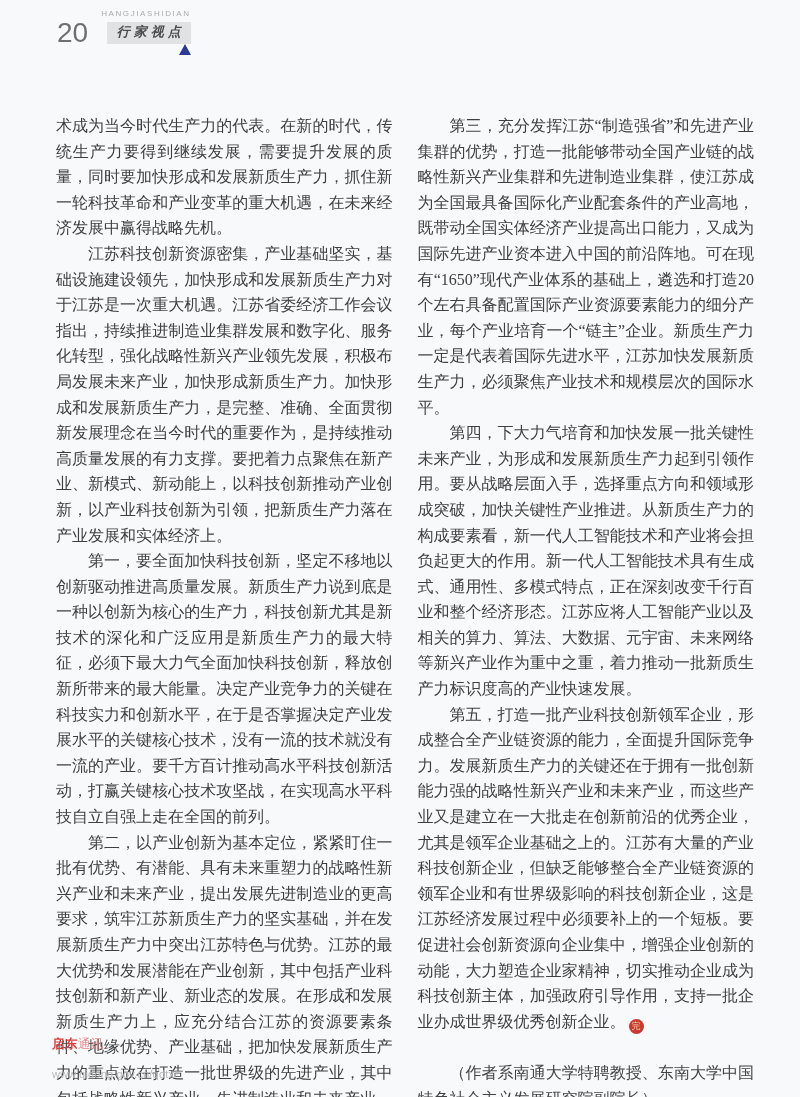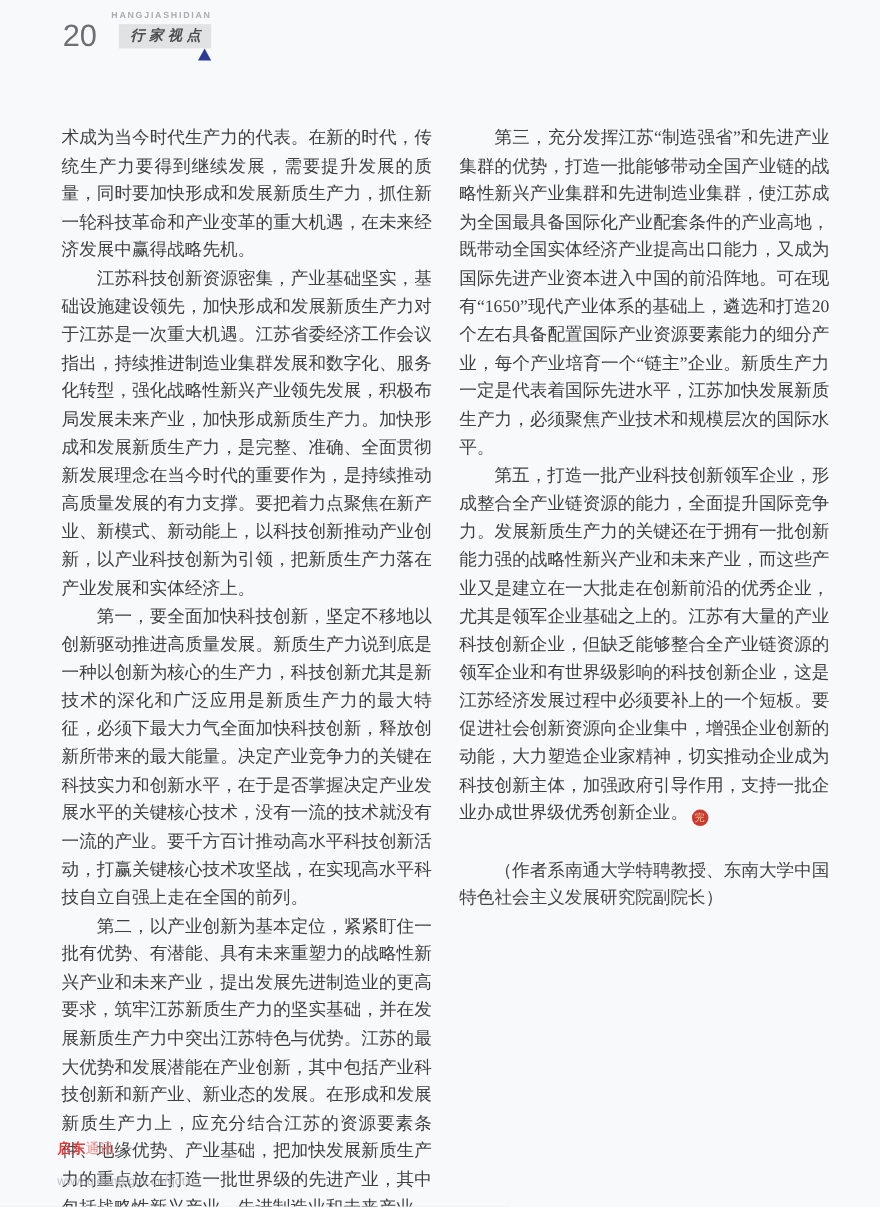--- a/index.html
+++ b/index.html
@@ -10,21 +10,21 @@
   }
   
   .hdr{position:absolute;top:10px;left:57px;display:flex;align-items:flex-start;}
   .page-num{
     font-family:"Liberation Sans","DejaVu Sans",sans-serif;
     font-size:28px;color:#6d6f72;line-height:1;margin-top:9px;font-weight:400;
   }
   .sect{margin-left:10px;}
   .pinyin{
     font-family:"Liberation Sans","DejaVu Sans",sans-serif;
-    font-size:8px;color:#a9abae;letter-spacing:1.6px;line-height:1;padding-left:3px;font-weight:bold;
+    font-size:8px;color:#a9abae;letter-spacing:1.6px;line-height:1;padding-left:3px;
   }
   .badge-row{display:flex;align-items:flex-end;margin-top:4px;flex-direction:column;}
   .badge{
     background:#e1e2e4;color:#4c4c4e;font-style:italic;font-weight:bold;
     font-size:13px;letter-spacing:4px;padding:3px 6px 4px 10px;line-height:1.15;
   }
   .tri{
     width:0;height:0;border-left:6px solid transparent;border-right:6px solid transparent;
     border-bottom:11px solid #2c3a96;margin-left:5px;margin-bottom:1px;
   }
@@ -70,20 +70,21 @@
 
   <div class="columns">
     <div class="col">
       <p class="para no-indent">术成为当今时代生产力的代表。在新的时代，传统生产力要得到继续发展，需要提升发展的质量，同时要加快形成和发展新质生产力，抓住新一轮科技革命和产业变革的重大机遇，在未来经济发展中赢得战略先机。</p>
       <p class="para">江苏科技创新资源密集，产业基础坚实，基础设施建设领先，加快形成和发展新质生产力对于江苏是一次重大机遇。江苏省委经济工作会议指出，持续推进制造业集群发展和数字化、服务化转型，强化战略性新兴产业领先发展，积极布局发展未来产业，加快形成新质生产力。加快形成和发展新质生产力，是完整、准确、全面贯彻新发展理念在当今时代的重要作为，是持续推动高质量发展的有力支撑。要把着力点聚焦在新产业、新模式、新动能上，以科技创新推动产业创新，以产业科技创新为引领，把新质生产力落在产业发展和实体经济上。</p>
       <p class="para">第一，要全面加快科技创新，坚定不移地以创新驱动推进高质量发展。新质生产力说到底是一种以创新为核心的生产力，科技创新尤其是新技术的深化和广泛应用是新质生产力的最大特征，必须下最大力气全面加快科技创新，释放创新所带来的最大能量。决定产业竞争力的关键在科技实力和创新水平，在于是否掌握决定产业发展水平的关键核心技术，没有一流的技术就没有一流的产业。要千方百计推动高水平科技创新活动，打赢关键核心技术攻坚战，在实现高水平科技自立自强上走在全国的前列。</p>
       <p class="para">第二，以产业创新为基本定位，紧紧盯住一批有优势、有潜能、具有未来重塑力的战略性新兴产业和未来产业，提出发展先进制造业的更高要求，筑牢江苏新质生产力的坚实基础，并在发展新质生产力中突出江苏特色与优势。江苏的最大优势和发展潜能在产业创新，其中包括产业科技创新和新产业、新业态的发展。在形成和发展新质生产力上，应充分结合江苏的资源要素条件、地缘优势、产业基础，把加快发展新质生产力的重点放在打造一批世界级的先进产业，其中包括战略性新兴产业、先进制造业和未来产业。</p>
     </div>
     <div class="col">
       <p class="para">第三，充分发挥江苏“制造强省”和先进产业集群的优势，打造一批能够带动全国产业链的战略性新兴产业集群和先进制造业集群，使江苏成为全国最具备国际化产业配套条件的产业高地，既带动全国实体经济产业提高出口能力，又成为国际先进产业资本进入中国的前沿阵地。可在现有“1650”现代产业体系的基础上，遴选和打造20个左右具备配置国际产业资源要素能力的细分产业，每个产业培育一个“链主”企业。新质生产力一定是代表着国际先进水平，江苏加快发展新质生产力，必须聚焦产业技术和规模层次的国际水平。</p>
+      <p class="para">第四，下大力气培育和加快发展一批关键性未来产业，为形成和发展新质生产力起到引领作用。要从战略层面入手，选择重点方向和领域形成突破，加快关键性产业推进。从新质生产力的构成要素看，新一代人工智能技术和产业将会担负起更大的作用。新一代人工智能技术具有生成式、通用性、多模式特点，正在深刻改变千行百业和整个经济形态。江苏应将人工智能产业以及相关的算力、算法、大数据、元宇宙、未来网络等新兴产业作为重中之重，着力推动一批新质生产力标识度高的产业快速发展。</p>
       <p class="para"><span>第五，打造一批产业科技创新领军企业，形成整合全产业链资源的能力，全面提升国际竞争力。发展新质生产力的关键还在于拥有一批创新能力强的战略性新兴产业和未来产业，而这些产业又是建立在一大批走在创新前沿的优秀企业，尤其是领军企业基础之上的。江苏有大量的产业科技创新企业，但缺乏能够整合全产业链资源的领军企业和有世界级影响的科技创新企业，这是江苏经济发展过程中必须要补上的一个短板。要促进社会创新资源向企业集中，增强企业创新的动能，大力塑造企业家精神，切实推动企业成为科技创新主体，加强政府引导作用，支持一批企业办成世界级优秀创新企业。</span><span class="seal"><span>完</span></span></p>
       <p class="para author-note">（作者系南通大学特聘教授、东南大学中国特色社会主义发展研究院副院长）</p>
     </div>
   </div>
 
   <div class="ftr">
     <div class="brand"><span class="brand-bold">启东</span><span class="brand-light">通讯</span></div>
     <div class="url">www.qidong.gov.cn/qdtx/</div>
   </div>
 

